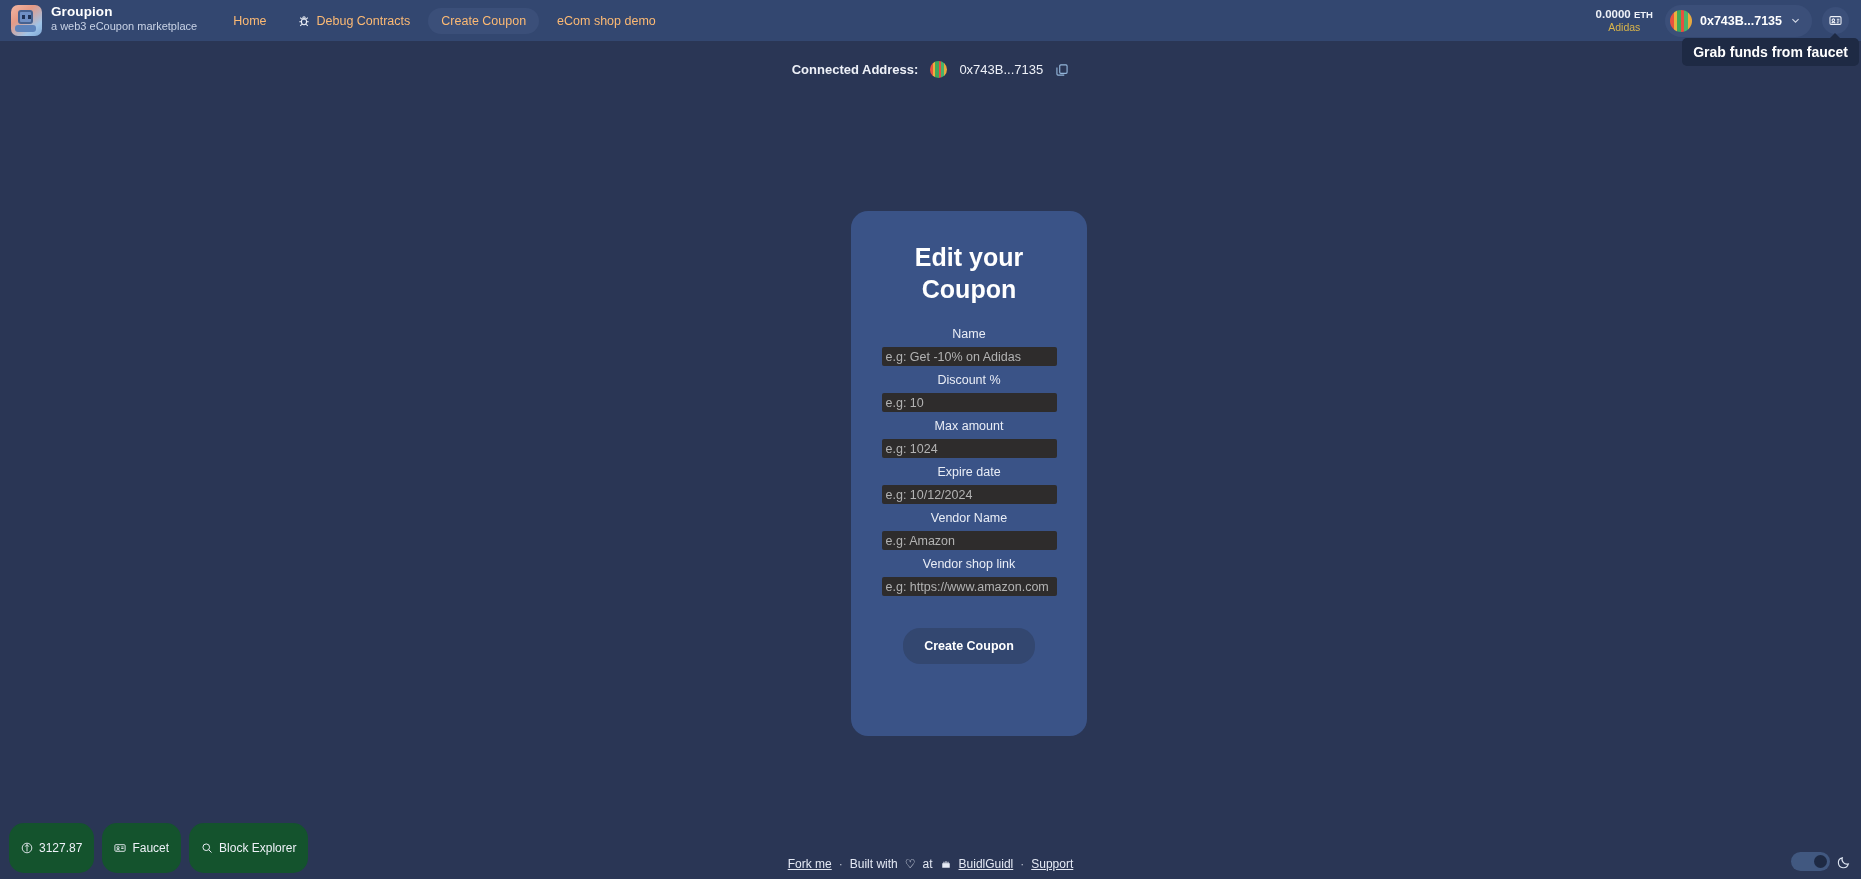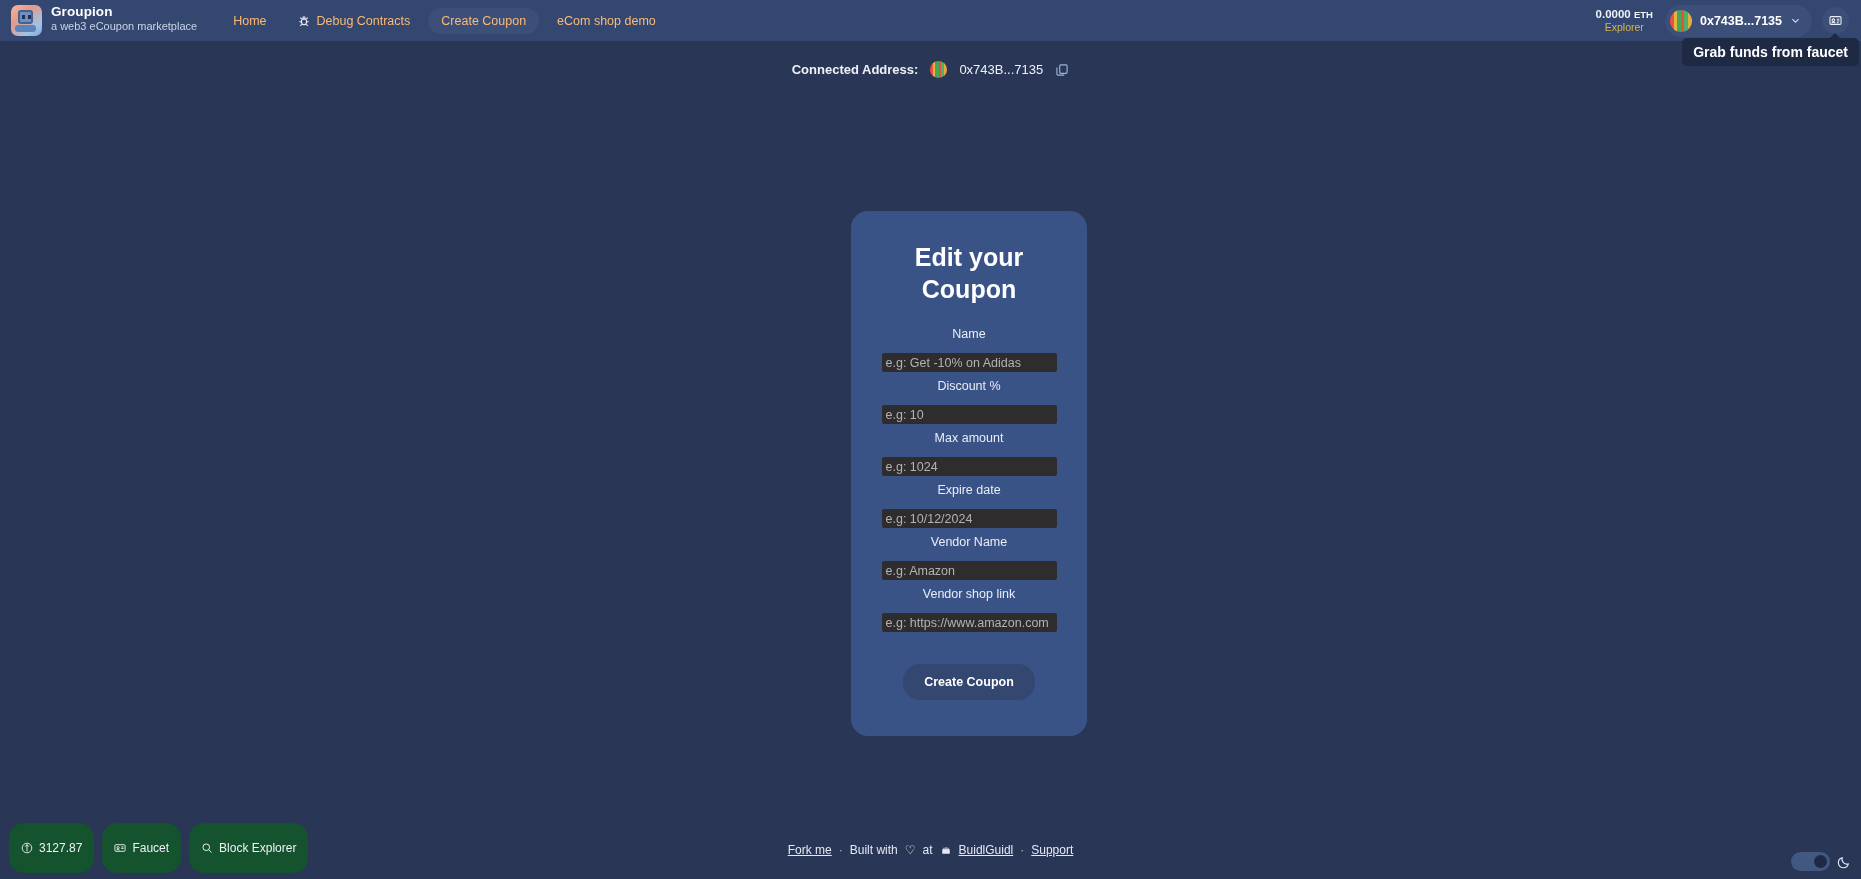--- a/index.html
+++ b/index.html
@@ -129,21 +129,21 @@
   }
   .card-title {
     font-size: 25px; font-weight: bold; color: #fff;
     text-align: center; line-height: 1.28; margin-bottom: 22px;
   }
   .field-label {
     text-align: center; font-size: 12.5px; color: #e9edf6;
     margin-bottom: 6px; margin-top: 5px;
   }
   .field-input {
-    display: block; width: 175px; height: 19px; margin: 12px auto 7px auto;
+    display: block; width: 175px; height: 19px; margin: 0 auto 7px auto;
     background: #2e2c2c; border: none; border-radius: 2px;
     color: #e6e6e6; font-size: 12.5px;
     font-family: "Liberation Sans", sans-serif;
     padding: 0 4px; outline: none;
   }
   .field-input::placeholder { color: #b3b3b3; }
   .submit-wrap { text-align: center; margin-top: 32px; }
   .submit-btn {
     background: #334770; color: #fff;
     font-size: 12.5px; font-weight: bold;
@@ -158,21 +158,21 @@
     position: absolute; left: 9px; bottom: 6px;
     display: flex; align-items: center; gap: 8px;
   }
   .chip {
     display: flex; align-items: center; gap: 6px;
     background: #14532d; border-radius: 15px;
     padding: 18px 12px; font-size: 12px; color: #eef1f8; cursor: pointer;
   }
   .chip svg { width: 12px; height: 12px; }
   .footer-center {
-    position: absolute; left: 0; right: 0; bottom: 22px;
+    position: absolute; left: 0; right: 0; bottom: 8px;
     display: flex; align-items: center; justify-content: center;
     gap: 7px; font-size: 12px; color: #e4e9f4;
   }
   .footer-center a { color: #e4e9f4; text-decoration: underline; cursor: pointer; }
   .dot-sep { opacity: .75; }
   .heart { color: #e4e9f4; }
   .footer-right {
     position: absolute; right: 10px; bottom: 8px;
     display: flex; align-items: center; gap: 7px;
   }
@@ -224,21 +224,21 @@
       <span>eCom shop demo</span>
     </div>
   </div>
 
   <div class="header-right">
     <div class="balance">
       <div class="balance-eth">
         <span>0.0000</span>
         <span class="unit">ETH</span>
       </div>
-      <div class="balance-net">Explorer</div>
+      <div class="balance-net">Adidas</div>
     </div>
 
     <div class="wallet-pill">
       <div class="avatar"></div>
       <span class="wallet-addr">0x743B...7135</span>
       <svg class="chev" viewBox="0 0 16 16" fill="none" stroke="#eef1f8" stroke-width="1.6">
         <path d="M3.5 6 L8 10.5 L12.5 6"></path>
       </svg>
     </div>
 

